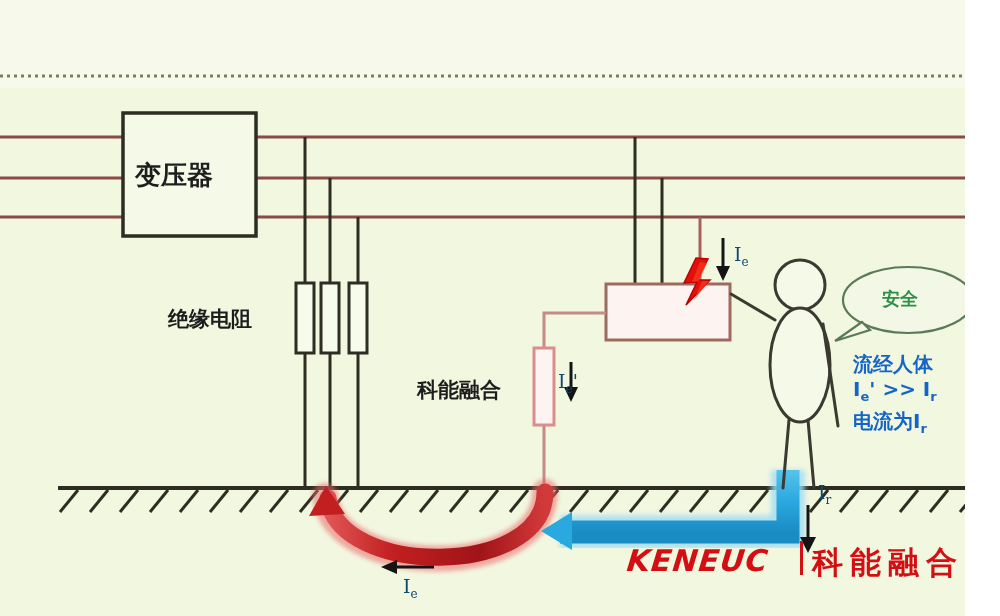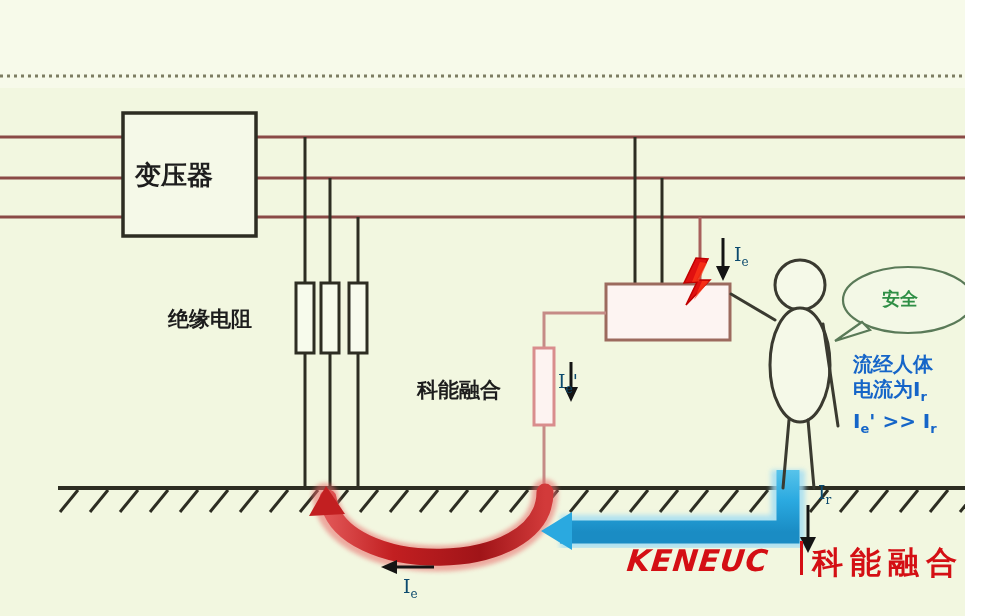--- a/index.html
+++ b/index.html
@@ -273,27 +273,27 @@
   <div class="lbl lbl-cn" style="left:168px; top:305px;">绝缘电阻</div>
 
   <div class="lbl lbl-cn" style="left:417px; top:376px;">科能融合</div>
 
 
   <div class="lbl lbl-green" style="left:882px; top:287px;">安全</div>
 
   <div class="lbl lbl-blue" style="left:853px; top:352px;">
     <div>流经人体</div>
     <div>
-      <span>电流为I</span><sub style="font-size:13px;">r</sub>
-    </div>
-    <div>
       <span>I</span><sub style="font-size:13px;">e</sub><span>'</span>
       <span>&gt;&gt;</span>
       <span>I</span><sub style="font-size:13px;">r</sub>
     </div>
+    <div>
+      <span>电流为I</span><sub style="font-size:13px;">r</sub>
+    </div>
   </div>
 
   <div class="lbl cur" style="left:734px; top:243px;">
     <span>I</span><sub>e</sub>
   </div>
 
   <div class="lbl cur" style="left:558px; top:370px;">
     <span>I</span><sub>e</sub><span>'</span>
   </div>
 

